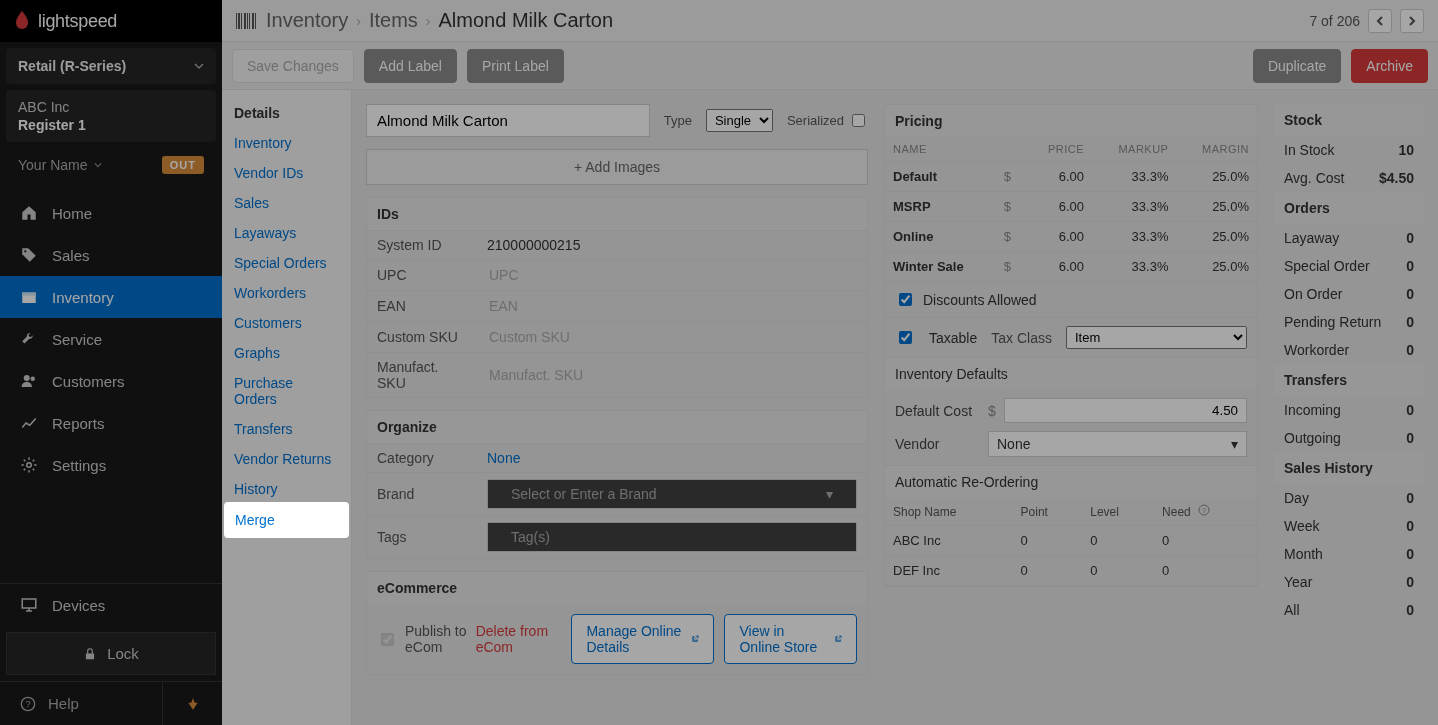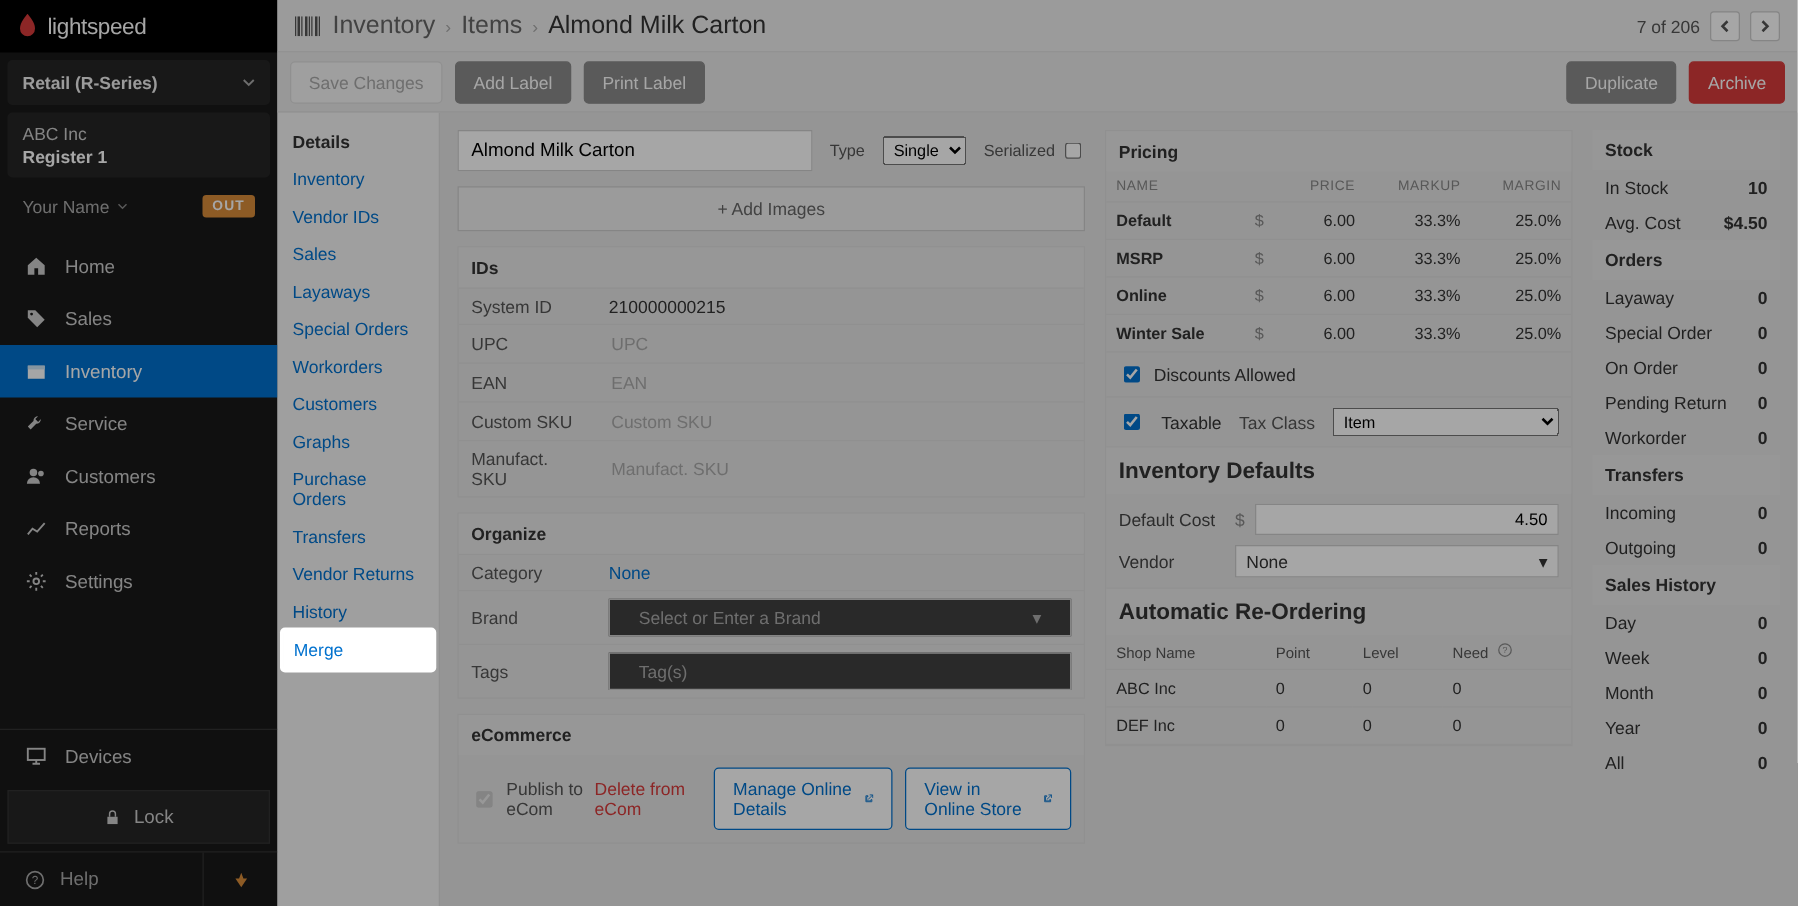--- a/index.html
+++ b/index.html
@@ -332,22 +332,22 @@
     border-bottom: 1px solid var(--border);
   }
   .price-table th.r, .price-table td.r { text-align: right; }
   .price-table td { padding: 7px 8px; border-bottom: 1px solid var(--border); }
   .price-table .pname { font-weight: 600; }
   .small-row { padding: 8px 10px; display: flex; align-items: center; gap: 8px; font-size: 14px; }
   .small-row input[type=checkbox]{ accent-color: #0071ce; }
   .mid-section-hdr {
     background: var(--section-header);
     padding: 8px 10px;
-    font-weight: 700;
-    font-size: 18px;
+    font-weight: 400;
+    font-size: 14px;
     border-top: 1px solid var(--border);
   }
   .inv-defaults { padding: 8px 10px; display:flex; flex-direction:column; gap:8px; font-size:14px; }
   .inv-defaults .row { display:flex; align-items:center; gap:8px; }
   .inv-defaults .row label { width: 85px; color:#444; }
   .inv-defaults input[type=text] { flex:1; text-align:right; padding:4px 8px; border:1px solid #ccc; }
   .vendor-select {
     flex:1; border:1px solid #ccc; background:#fff; padding:4px 8px;
     display:flex; justify-content:space-between; align-items:center; color:#333;
   }

